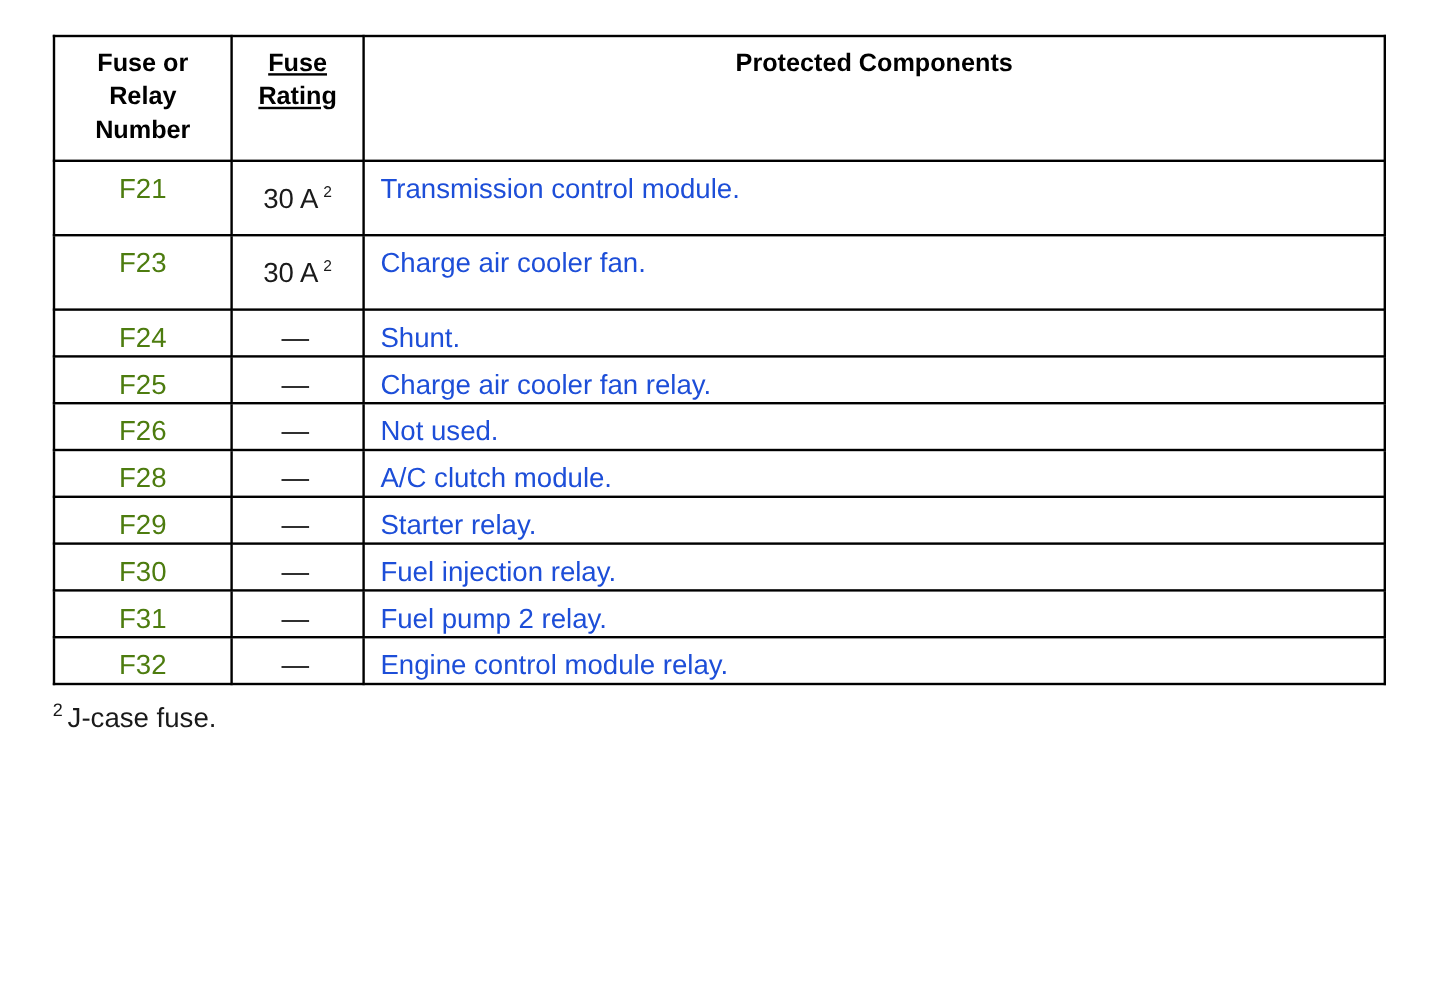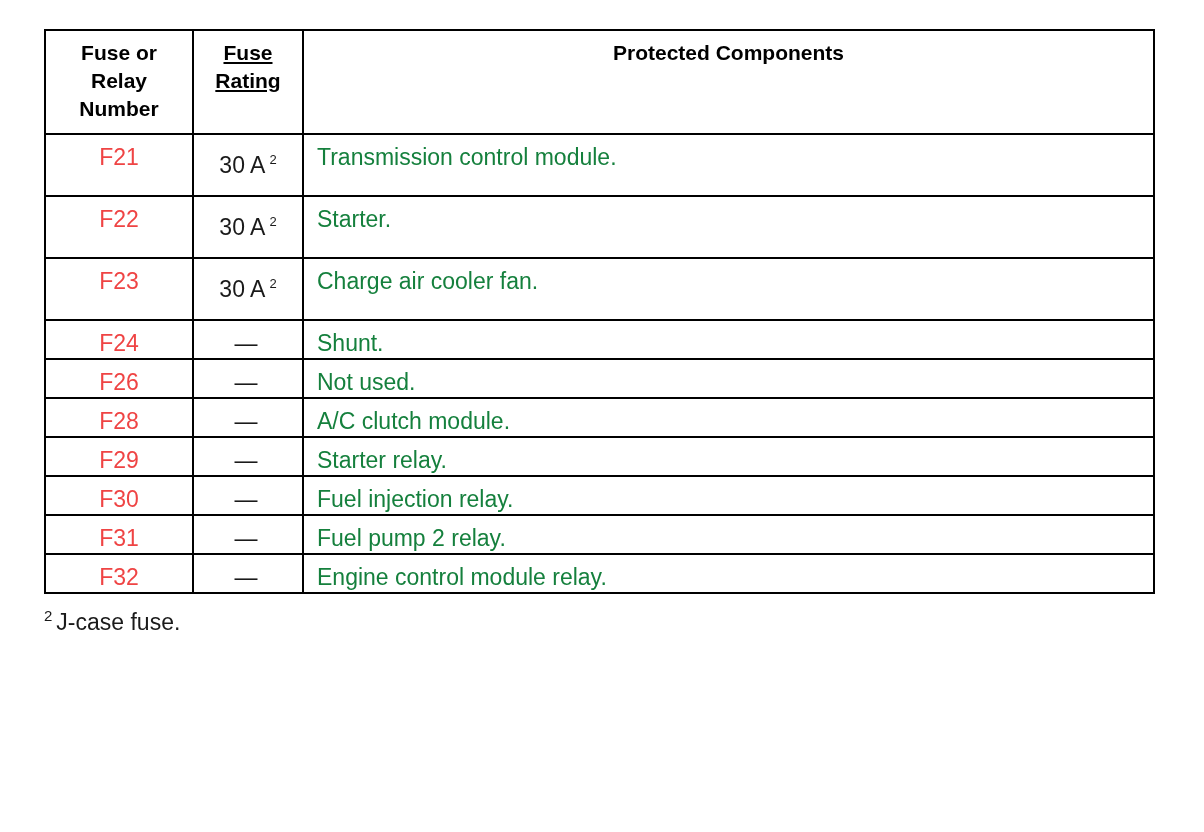--- a/index.html
+++ b/index.html
@@ -40,40 +40,40 @@
     text-align: center;
     padding-top: 8px;
   }
   th.c1 { padding-left: 24px; padding-right: 24px; }
   th.c2 { padding-left: 8px;  padding-right: 8px; text-decoration: underline; }
 
   td.c1 {
     text-align: center;
     font-size: 23px;
     padding-top: 9px;
-    color: #ef4444;
+    color: #4d7c0f;
   }
   td.c2 {
     text-align: center;
     font-size: 23px;
     padding-top: 9px;
     color: #1a1a1a;
   }
   tr.row-tall td.c2 { padding-top: 17px; }
   td.c2 sup {
     font-size: 13px;
     margin-left: 4px;
     color: #1a1a1a;
   }
   td.c3 {
     text-align: left;
     font-size: 23px;
     padding-top: 9px;
     padding-left: 13px;
-    color: #15803d;
+    color: #1d4ed8;
   }
   .footnotes {
     margin: 5px 0 0 44px;
     font-size: 23px;
     line-height: 33px;
     color: #1a1a1a;
   }
   .footnotes sup {
     font-size: 15px;
     margin-right: 4px;
@@ -96,33 +96,33 @@
       <th class="c2">Fuse Rating</th>
       <th class="c3">Protected Components</th>
     </tr>
 
     <tr class="row-tall">
       <td class="c1">F21</td>
       <td class="c2"><span>30 A</span><sup>2</sup></td>
       <td class="c3">Transmission control module.</td>
     </tr>
     <tr class="row-tall">
-      <td class="c1">F22</td>
-      <td class="c2"><span>30 A</span><sup>2</sup></td>
-      <td class="c3">Starter.</td>
-    </tr>
-    <tr class="row-tall">
       <td class="c1">F23</td>
       <td class="c2"><span>30 A</span><sup>2</sup></td>
       <td class="c3">Charge air cooler fan.</td>
     </tr>
     <tr class="row-std">
       <td class="c1">F24</td>
       <td class="c2"><span>—</span><sup></sup></td>
       <td class="c3">Shunt.</td>
+    </tr>
+    <tr class="row-std">
+      <td class="c1">F25</td>
+      <td class="c2"><span>—</span><sup></sup></td>
+      <td class="c3">Charge air cooler fan relay.</td>
     </tr>
     <tr class="row-std">
       <td class="c1">F26</td>
       <td class="c2"><span>—</span><sup></sup></td>
       <td class="c3">Not used.</td>
     </tr>
     <tr class="row-std">
       <td class="c1">F28</td>
       <td class="c2"><span>—</span><sup></sup></td>
       <td class="c3">A/C clutch module.</td>

